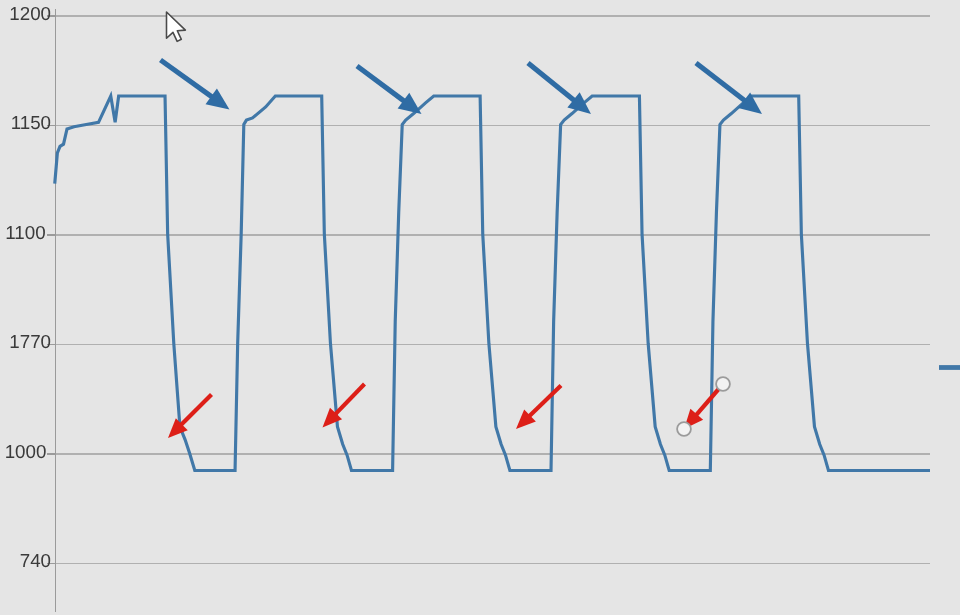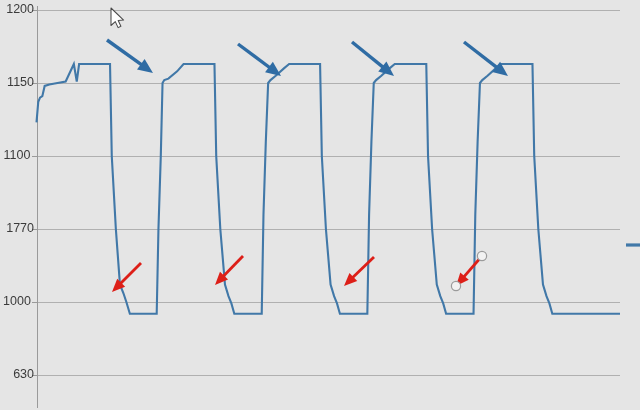--- a/index.html
+++ b/index.html
@@ -94,21 +94,21 @@
         <line x1="626" y1="245" x2="640" y2="245" stroke="#4178a8" stroke-width="3.2"></line>
       </g>
   </svg>
 
   <div id="tick-layer">
       <div class="tick-label" style="left: 0px; top: 3px; color: rgb(59, 59, 59);">1200</div>
       <div class="tick-label" style="left: 0px; top: 76px; color: rgb(59, 59, 59);">1150</div>
       <div class="tick-label" style="left: 0px; top: 149px; color: rgb(59, 59, 59); text-align: center;">1100</div>
       <div class="tick-label" style="left: 0px; top: 222px; color: rgb(59, 59, 59);">1770</div>
       <div class="tick-label" style="left: 0px; top: 295px; color: rgb(59, 59, 59); text-align: center;">1000</div>
-      <div class="tick-label" style="left: 0px; top: 368px; color: rgb(59, 59, 59);">630</div>
+      <div class="tick-label" style="left: 0px; top: 368px; color: rgb(59, 59, 59);">740</div>
     </div>
 
   <svg id="cursor-layer" viewBox="0 0 640 410" xmlns="http://www.w3.org/2000/svg">
     <g id="cursor-group">
         <polygon points="0,0 0,17.5 4.3,13.6 7.1,19.6 9.9,18.2 7.2,12.5 12.6,12.1" fill="#ffffff" stroke="#4a4a4a" stroke-width="1.05" stroke-linejoin="round" transform="translate(111,8)"></polygon>
       </g>
   </svg>
 
 </div>
 

